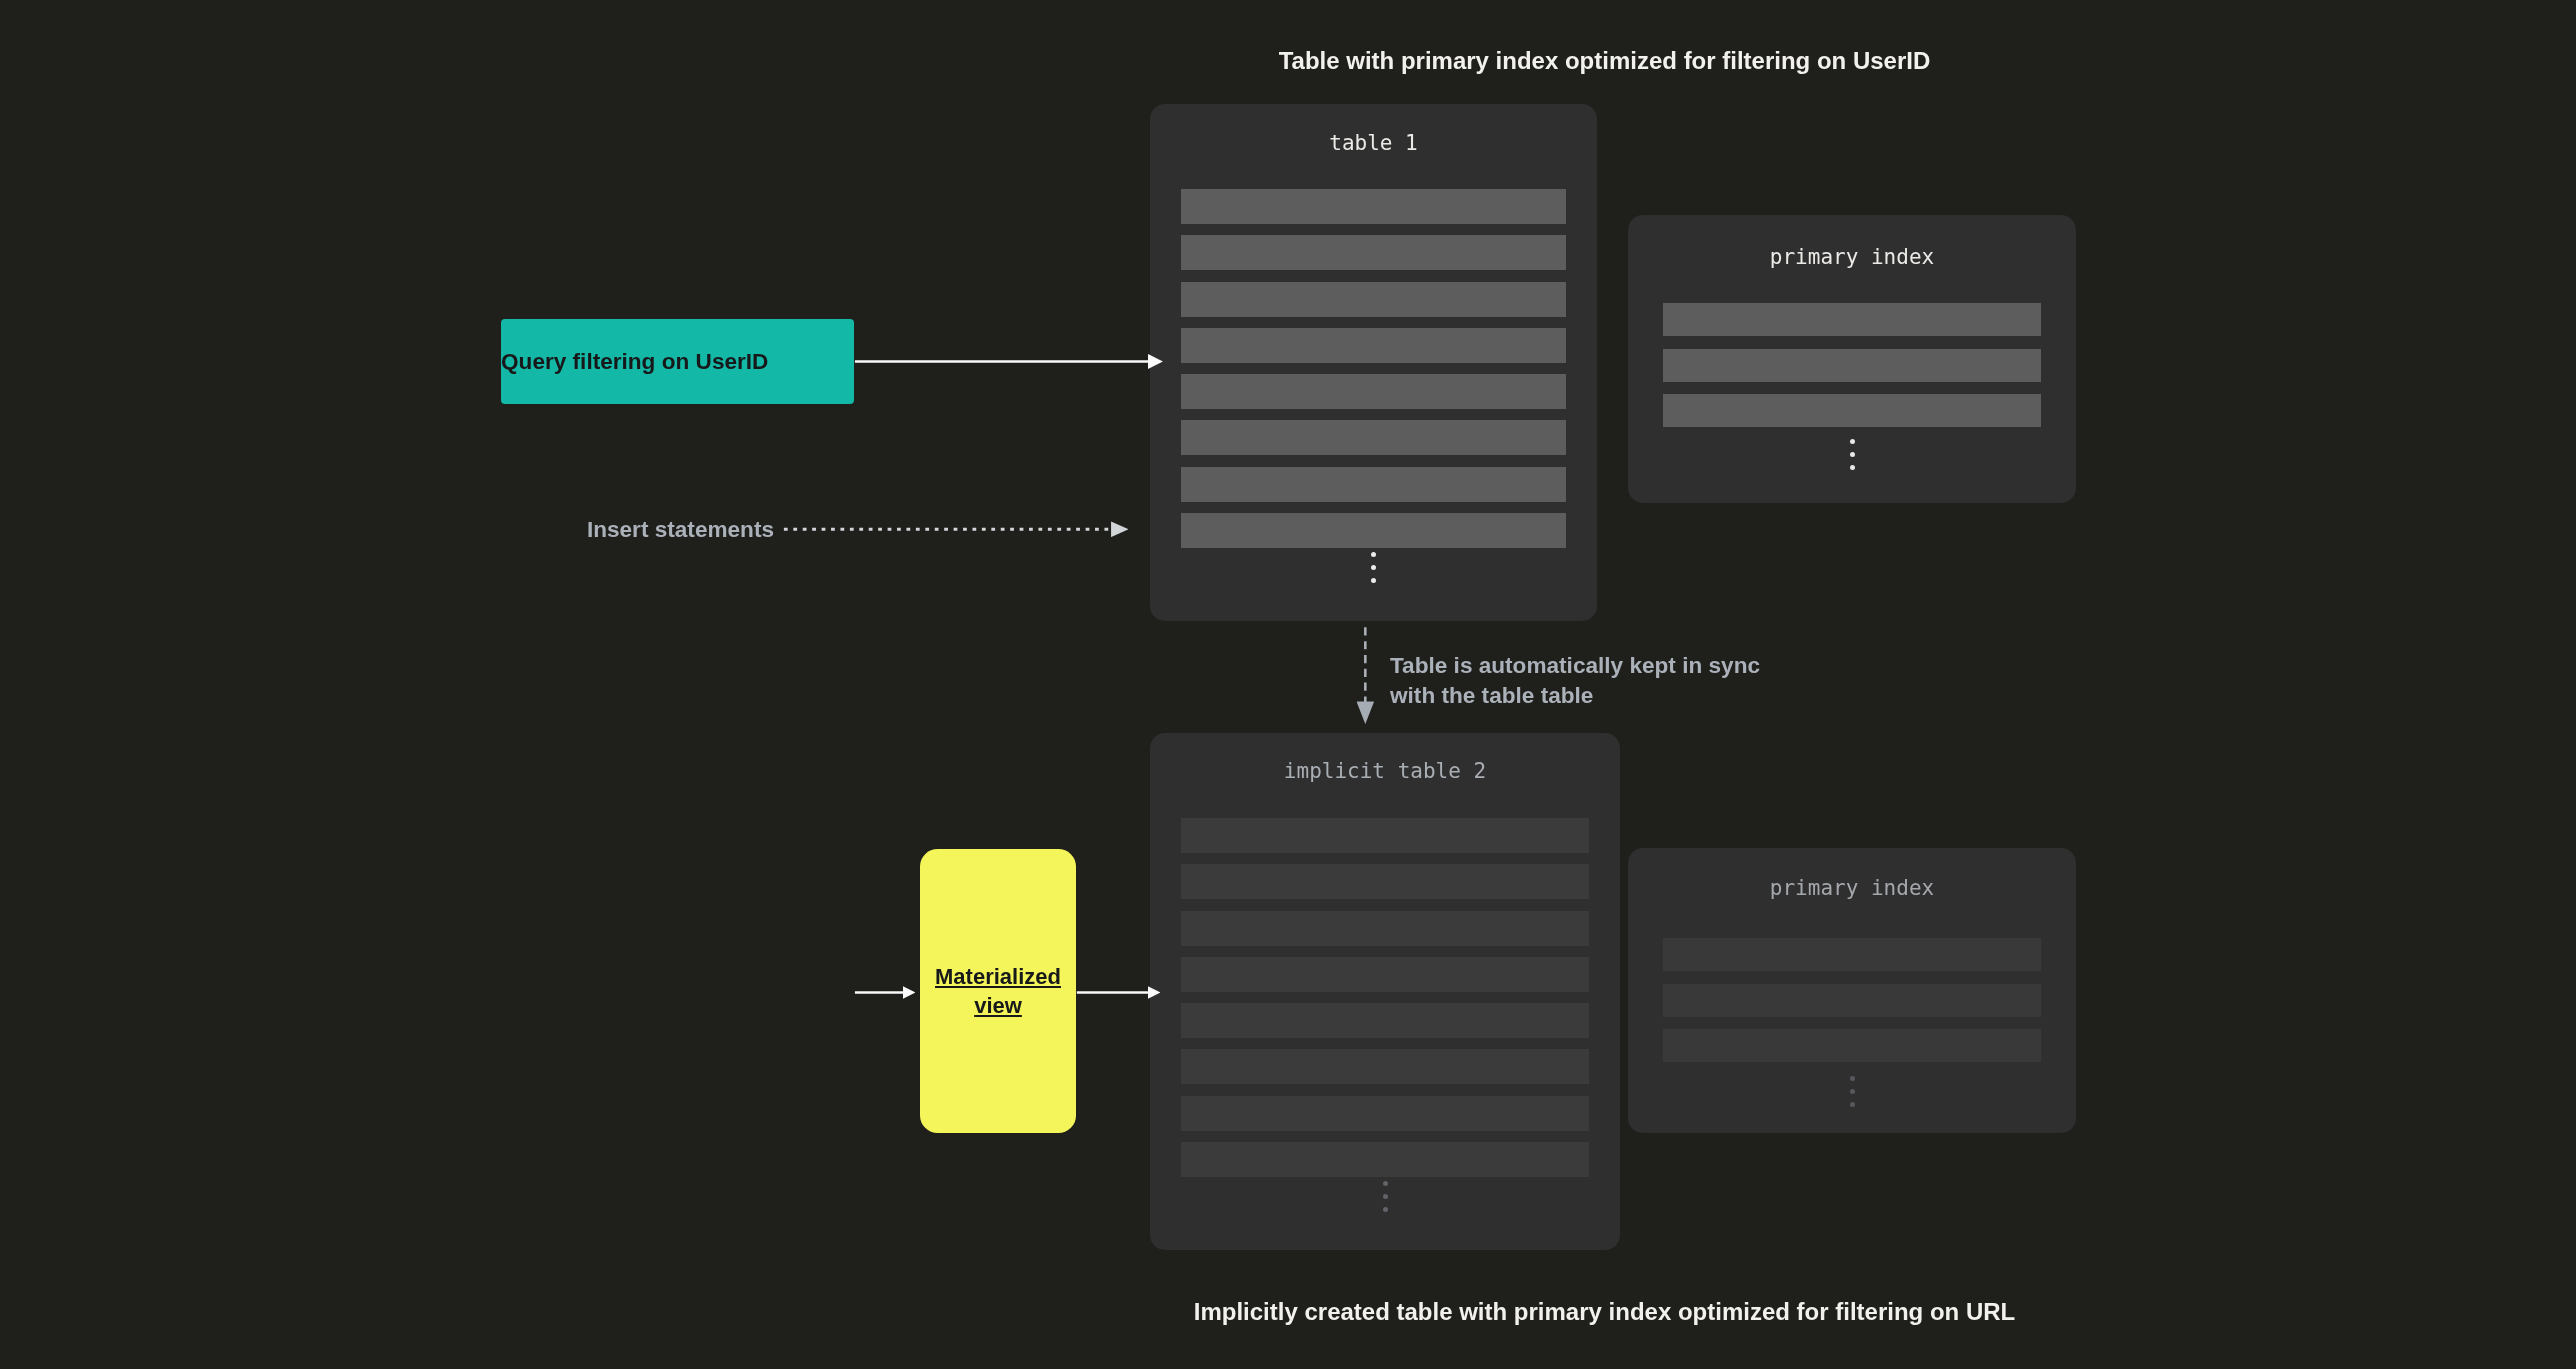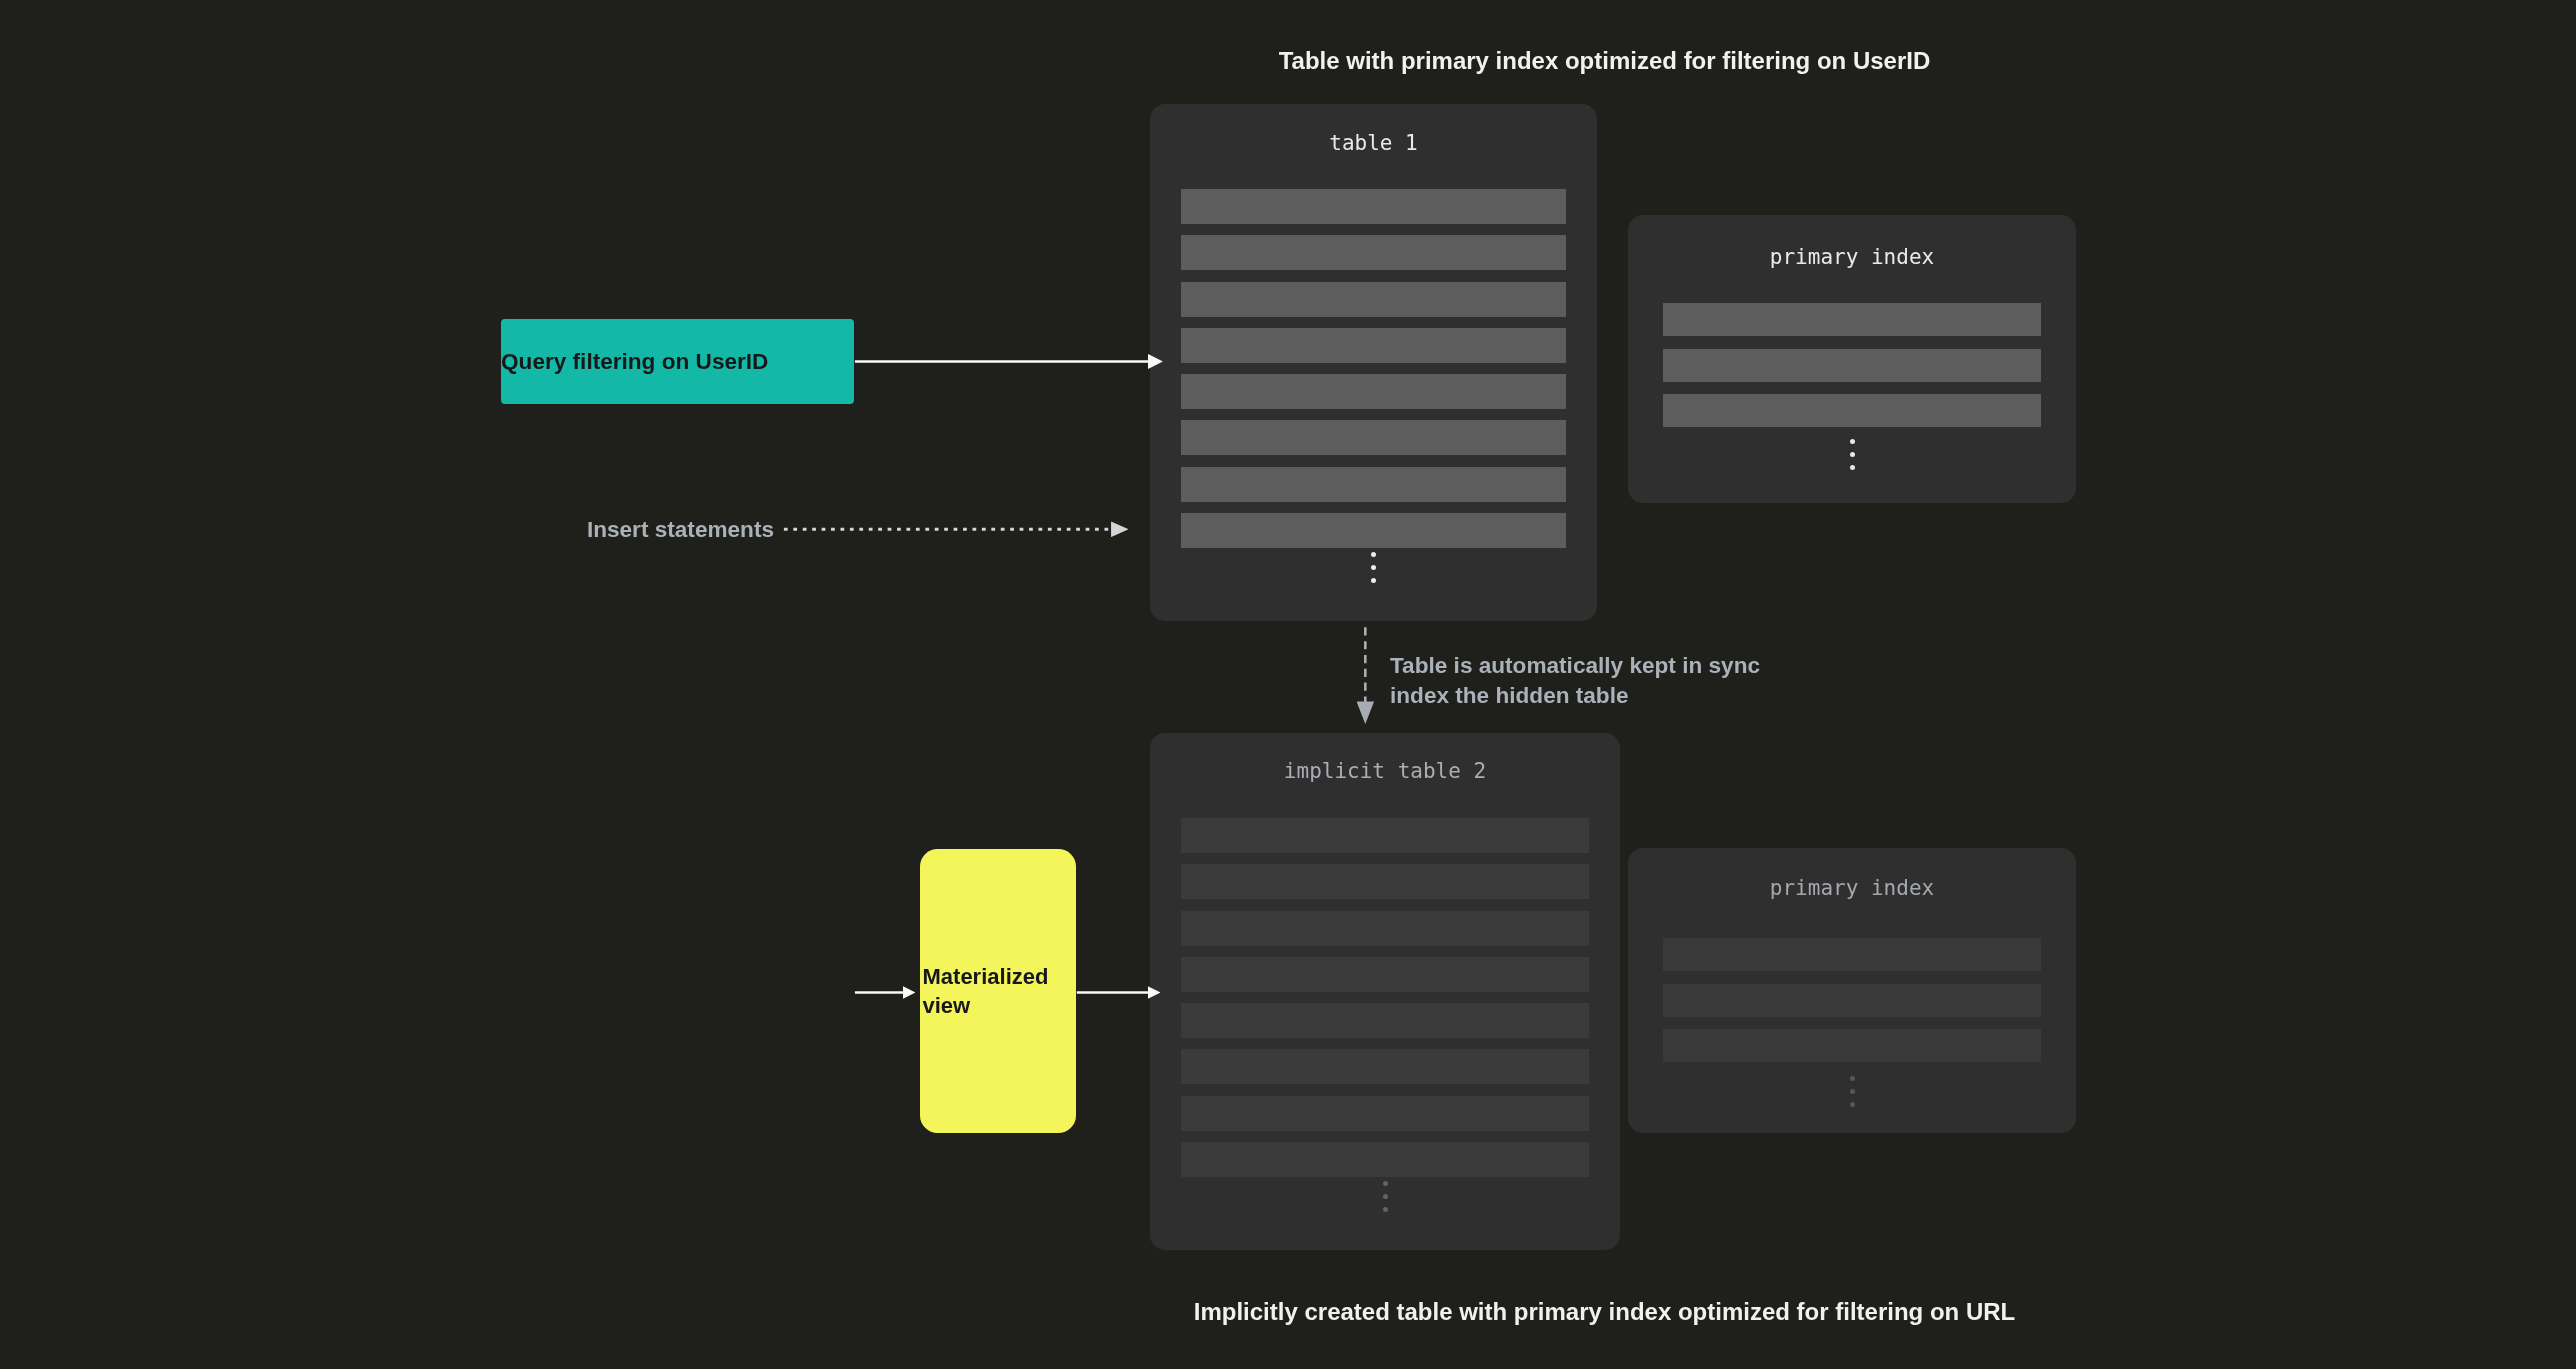--- a/index.html
+++ b/index.html
@@ -64,21 +64,21 @@
 
   .node-btn{position:absolute;background:#14b8a6;border-radius:4px;
     display:flex;align-items:center;
     font-size:22.6px;font-weight:bold;color:var(--btn-text);text-align:center;}
   #btn-userid{left:501px;top:319px;width:353px;height:85px;}
   #btn-url{left:501px;top:953px;width:353px;height:80px;}
 
   #mview{position:absolute;left:920px;top:849px;width:156px;height:284px;
     background:var(--yellow);border-radius:17.6px;
     display:flex;align-items:center;justify-content:center;
-    font-size:22px;font-weight:bold;color:var(--btn-text);text-align:left;line-height:29.5px;padding:0 2.5px;}
+    font-size:22px;font-weight:bold;color:var(--btn-text);text-align:center;line-height:29.5px;padding:0 2.5px;text-decoration:underline;}
 
   .floating-label{position:absolute;font-size:22.6px;font-weight:bold;color:var(--muted-text);line-height:29.5px;}
   #insert-label{left:497px;width:277px;top:515px;text-align:right;}
   #sync-label{left:1390px;top:651px;text-align:left;}
 
   #arrows{position:absolute;left:0;top:0;width:2576px;height:1369px;pointer-events:none;}
 </style>
 </head>
 <body>
 
@@ -158,21 +158,21 @@
 
 
   <div id="mview">
     <span>Materialized view</span>
   </div>
 
   <div class="floating-label" id="insert-label">Insert statements</div>
 
   <div class="floating-label" id="sync-label">
     <div>Table is automatically kept in sync</div>
-    <div>index the hidden table</div>
+    <div>with the table table</div>
   </div>
 
   <svg id="arrows" viewBox="0 0 4098 2178" xmlns="http://www.w3.org/2000/svg">
     <defs>
       <marker id="headWhite" markerWidth="6" markerHeight="6" refX="0.5" refY="3" orient="auto" markerUnits="strokeWidth">
         <path d="M0,0 L6,3 L0,6 Z" fill="#fafafa"></path>
       </marker>
       <marker id="headWhiteSmall" markerWidth="5" markerHeight="5" refX="0.5" refY="2.5" orient="auto" markerUnits="strokeWidth">
         <path d="M0,0 L5,2.5 L0,5 Z" fill="#fafafa"></path>
       </marker>

